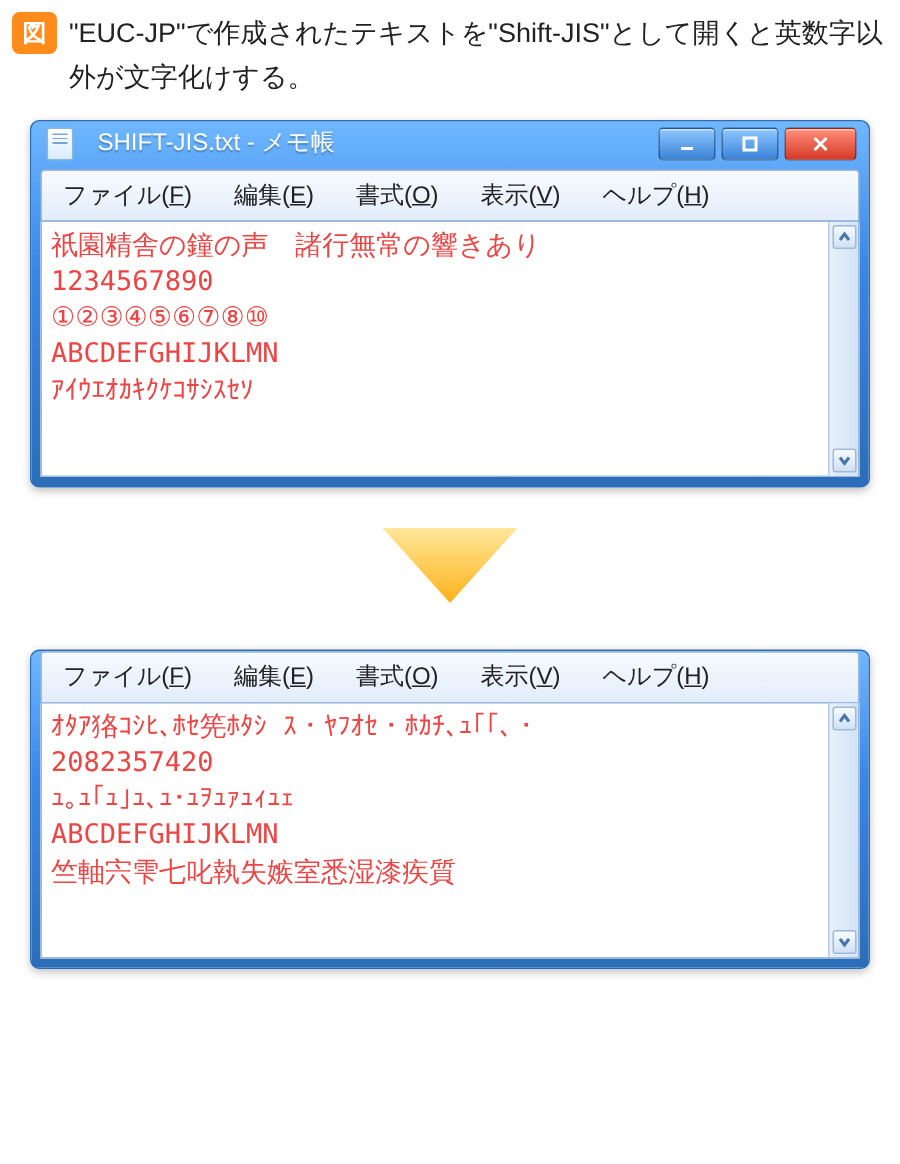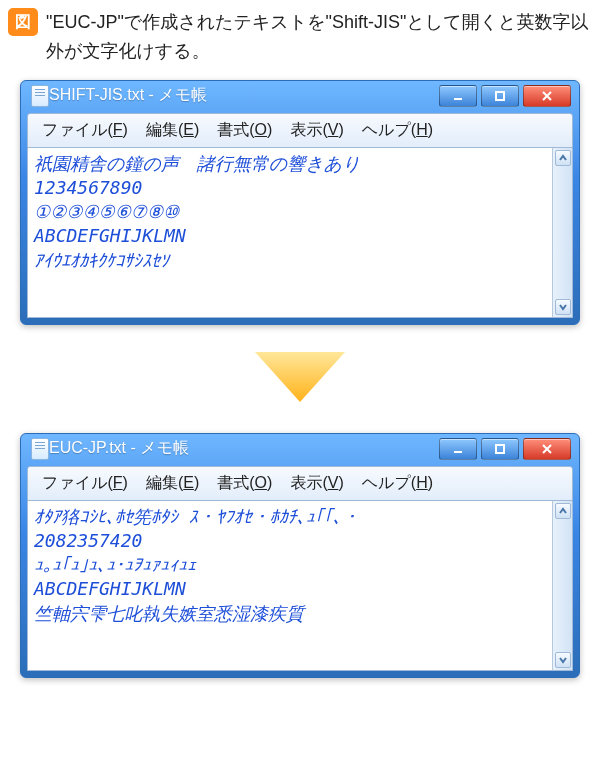--- a/index.html
+++ b/index.html
@@ -49,21 +49,21 @@
     justify-content: space-between;
     padding: 4px 2px 6px 4px;
     color: #fff;
     font-size: 16px;
     font-weight: 500;
     text-shadow: 0 1px 1px rgba(0,0,0,.25);
   }
   .titlebar-left {
     display: flex;
     align-items: center;
-    gap: 0;
+    gap: 16px;
   }
   .notepad-icon {
     width: 18px; height: 22px;
     background: linear-gradient(#fff,#d7ecff);
     border: 1px solid #8ab4dd;
     border-radius: 2px;
     position: relative;
   }
   .notepad-icon::before{
     content:"";
@@ -83,43 +83,42 @@
   .win-btn.close {
     background: linear-gradient(180deg,#ff8f7a,#d63a28);
     width: 48px;
   }
   .win-btn svg{stroke:#fff;stroke-width:2;fill:none;}
   .menubar {
     background: linear-gradient(#f7faff,#e2edfa);
     border: 1px solid #9fb9d6;
     border-radius: 3px 3px 0 0;
     display:flex;
-    gap: 18px;
+    gap: 28px;
     padding: 6px 14px;
     font-size: 16px;
     color: #222;
   }
   .menubar span u{text-decoration: underline;}
   .content-area{
     background:#fff;
     border:1px solid #9fb9d6;
     border-top:none;
     display:flex;
     height: 170px;
   }
   .text-pane{
     flex:1;
     padding: 4px 6px;
     font-family: "MS Gothic","MS PGothic",monospace;
     font-size: 18px;
     line-height: 1.35;
-    color:#1d4ed8;
+    color:#ef4444;
     white-space: pre;
     overflow:hidden;
-    font-style:italic;
   }
   .scrollbar{
     width:20px;
     background: linear-gradient(90deg,#e8f1fb,#d2e3f5);
     border-left:1px solid #b7c9dd;
     display:flex;flex-direction:column;align-items:center;justify-content:space-between;
     padding:2px 0;
   }
   .sb-btn{
     width:16px;height:16px;
@@ -203,44 +202,20 @@
       <linearGradient id="ag" x1="0" y1="0" x2="0" y2="1">
         <stop offset="0" stop-color="#ffe79a"></stop>
         <stop offset="1" stop-color="#ffb21a"></stop>
       </linearGradient>
     </defs>
     <polygon points="10,5 100,5 55,55" fill="url(#ag)"></polygon>
   </svg>
 </div>
 
 <div class="window">
-  <div class="titlebar">
-    <div class="titlebar-left">
-      <div class="notepad-icon"></div>
-      <span>EUC-JP.txt - メモ帳</span>
-    </div>
-    <div class="win-btns">
-      <div class="win-btn">
-        <svg width="12" height="12">
-            <line x1="2" y1="9" x2="10" y2="9"></line>
-          </svg>
-      </div>
-      <div class="win-btn">
-        <svg width="12" height="12">
-            <rect x="2" y="2" width="8" height="8"></rect>
-          </svg>
-      </div>
-      <div class="win-btn close">
-        <svg width="14" height="12">
-            <line x1="3" y1="2" x2="11" y2="10"></line>
-            <line x1="11" y1="2" x2="3" y2="10"></line>
-          </svg>
-      </div>
-    </div>
-  </div>
   <div class="menubar">
     <span><span>ファイル(</span><u>F</u><span>)</span></span>
     <span><span>編集(</span><u>E</u><span>)</span></span>
     <span><span>書式(</span><u>O</u><span>)</span></span>
     <span><span>表示(</span><u>V</u><span>)</span></span>
     <span><span>ヘルプ(</span><u>H</u><span>)</span></span>
   </div>
   <div class="content-area">
     <div class="text-pane" id="pane2">ｵﾀｱ狢ｺｼﾋ､ﾎｾ筅ﾎﾀｼ ｽ・ﾔﾌｵｾ・ﾎｶﾁ､ｭ｢｢､・
 2082357420

